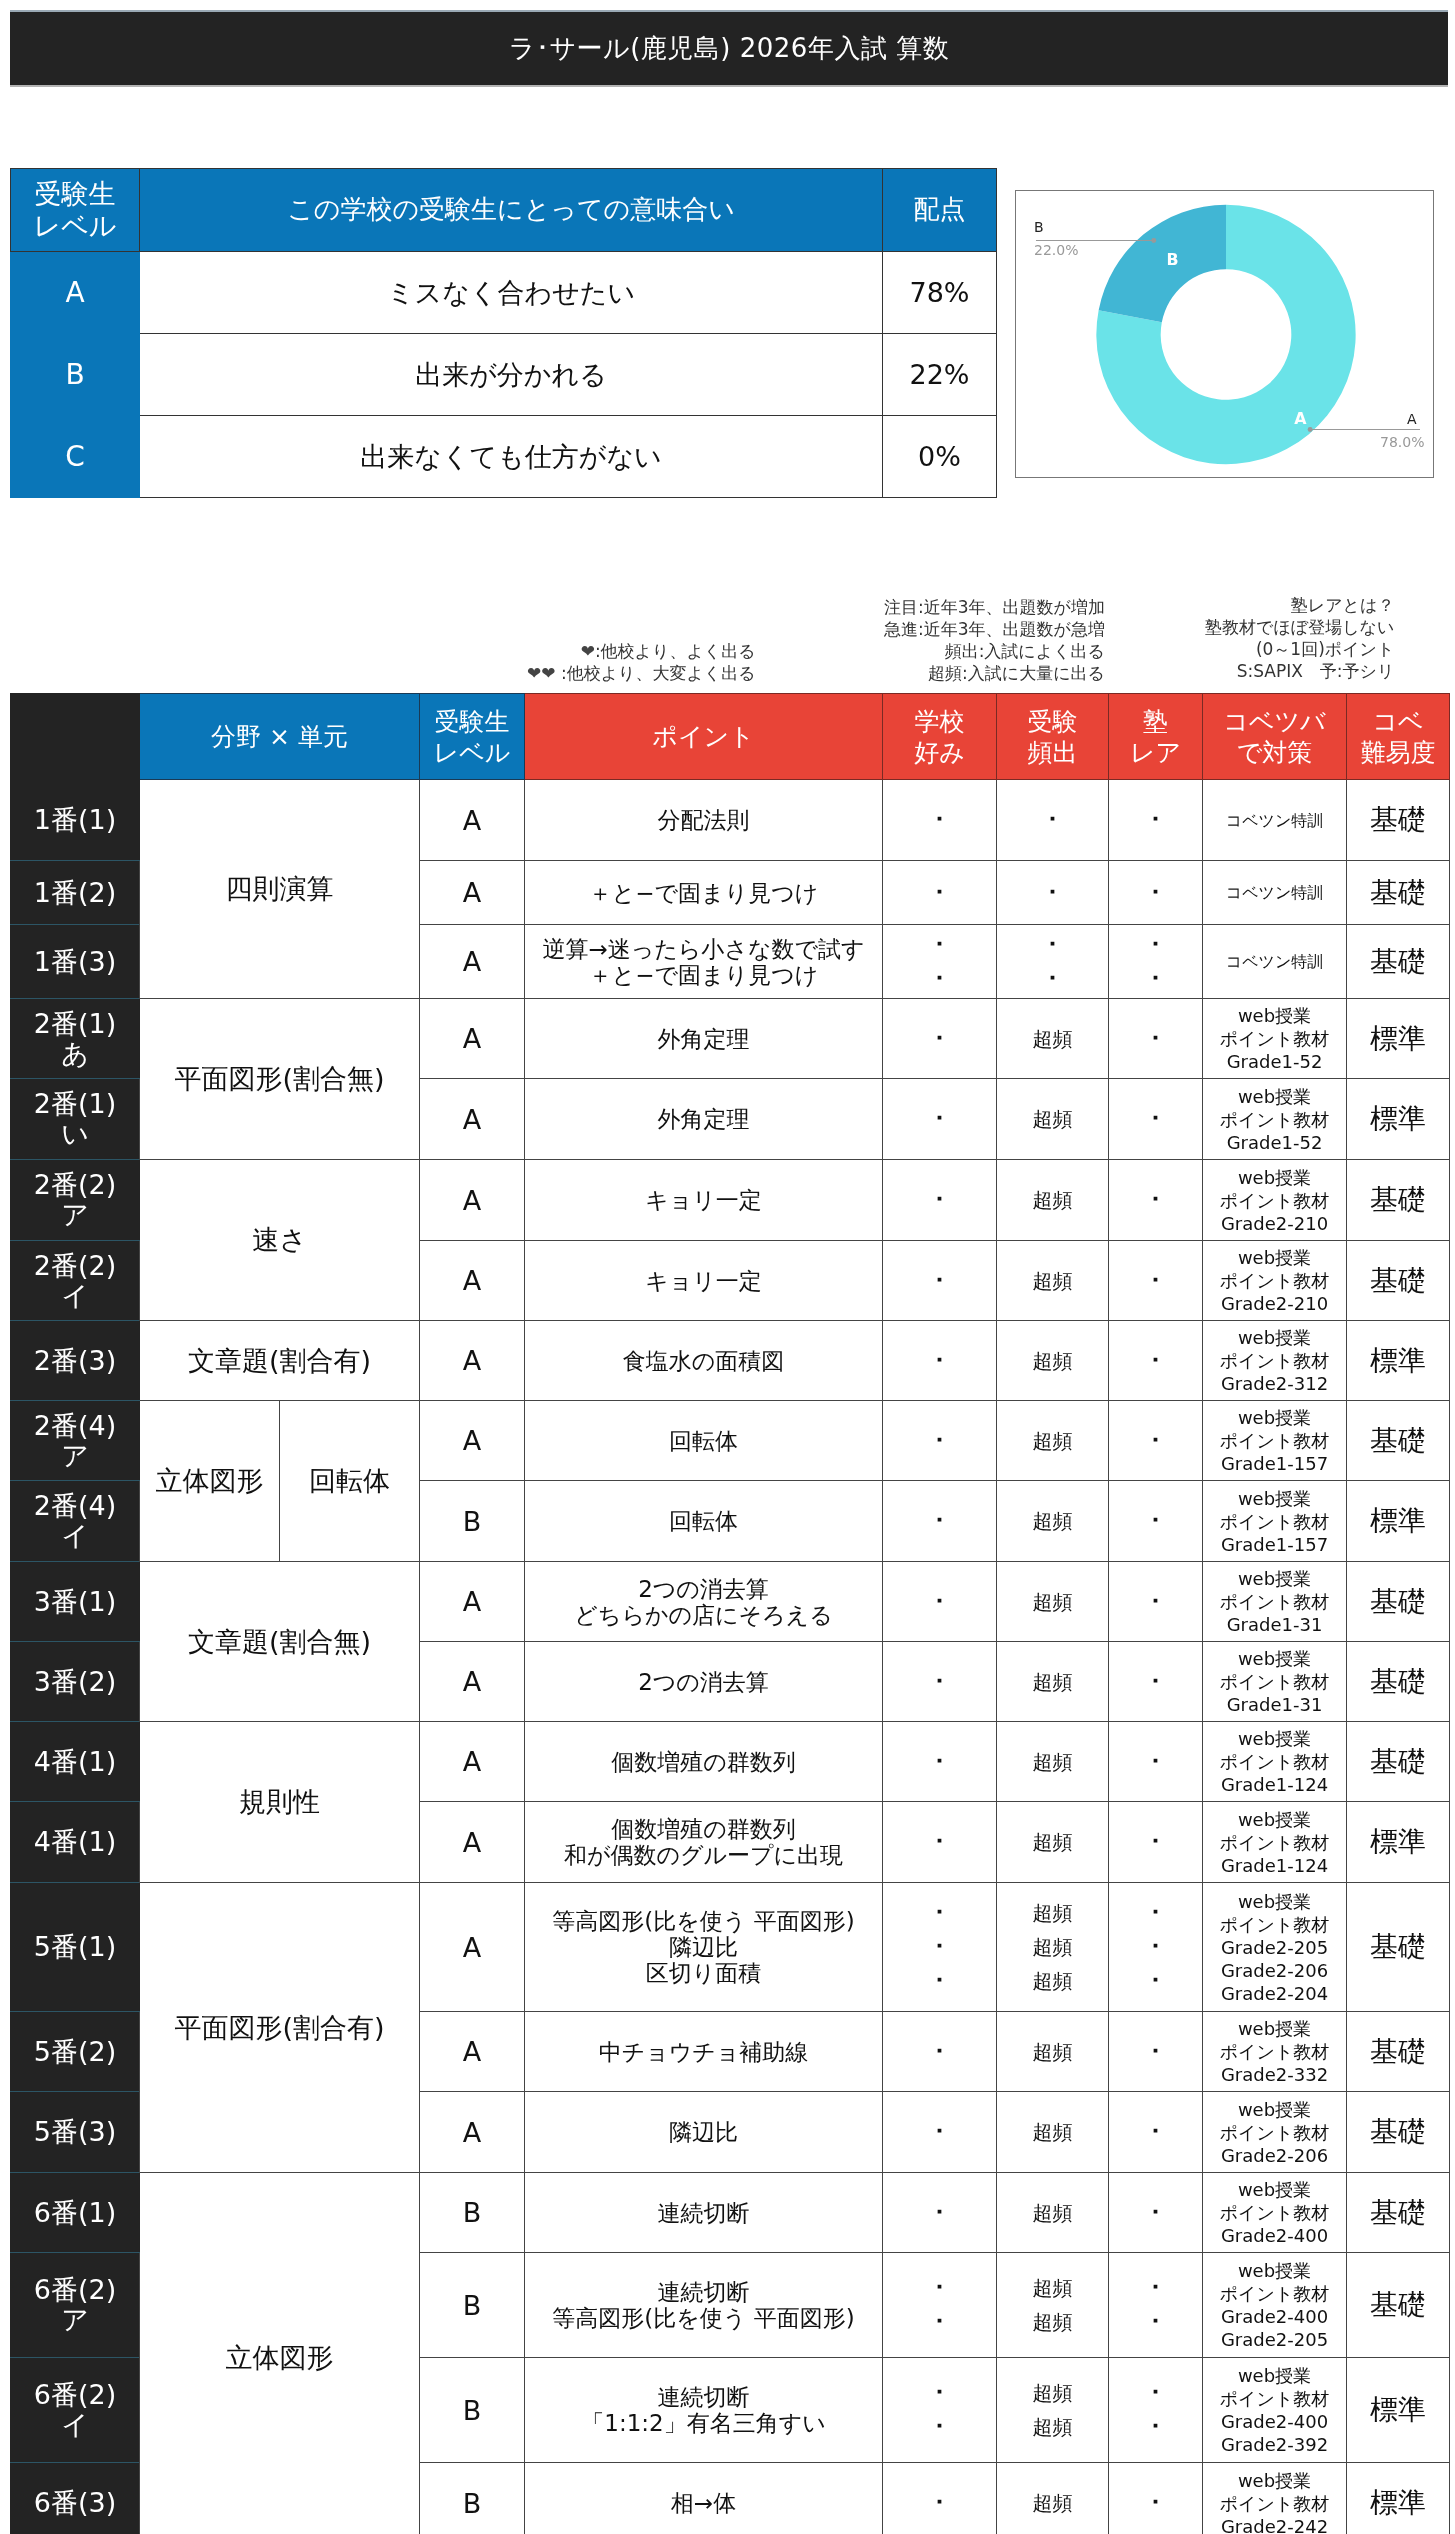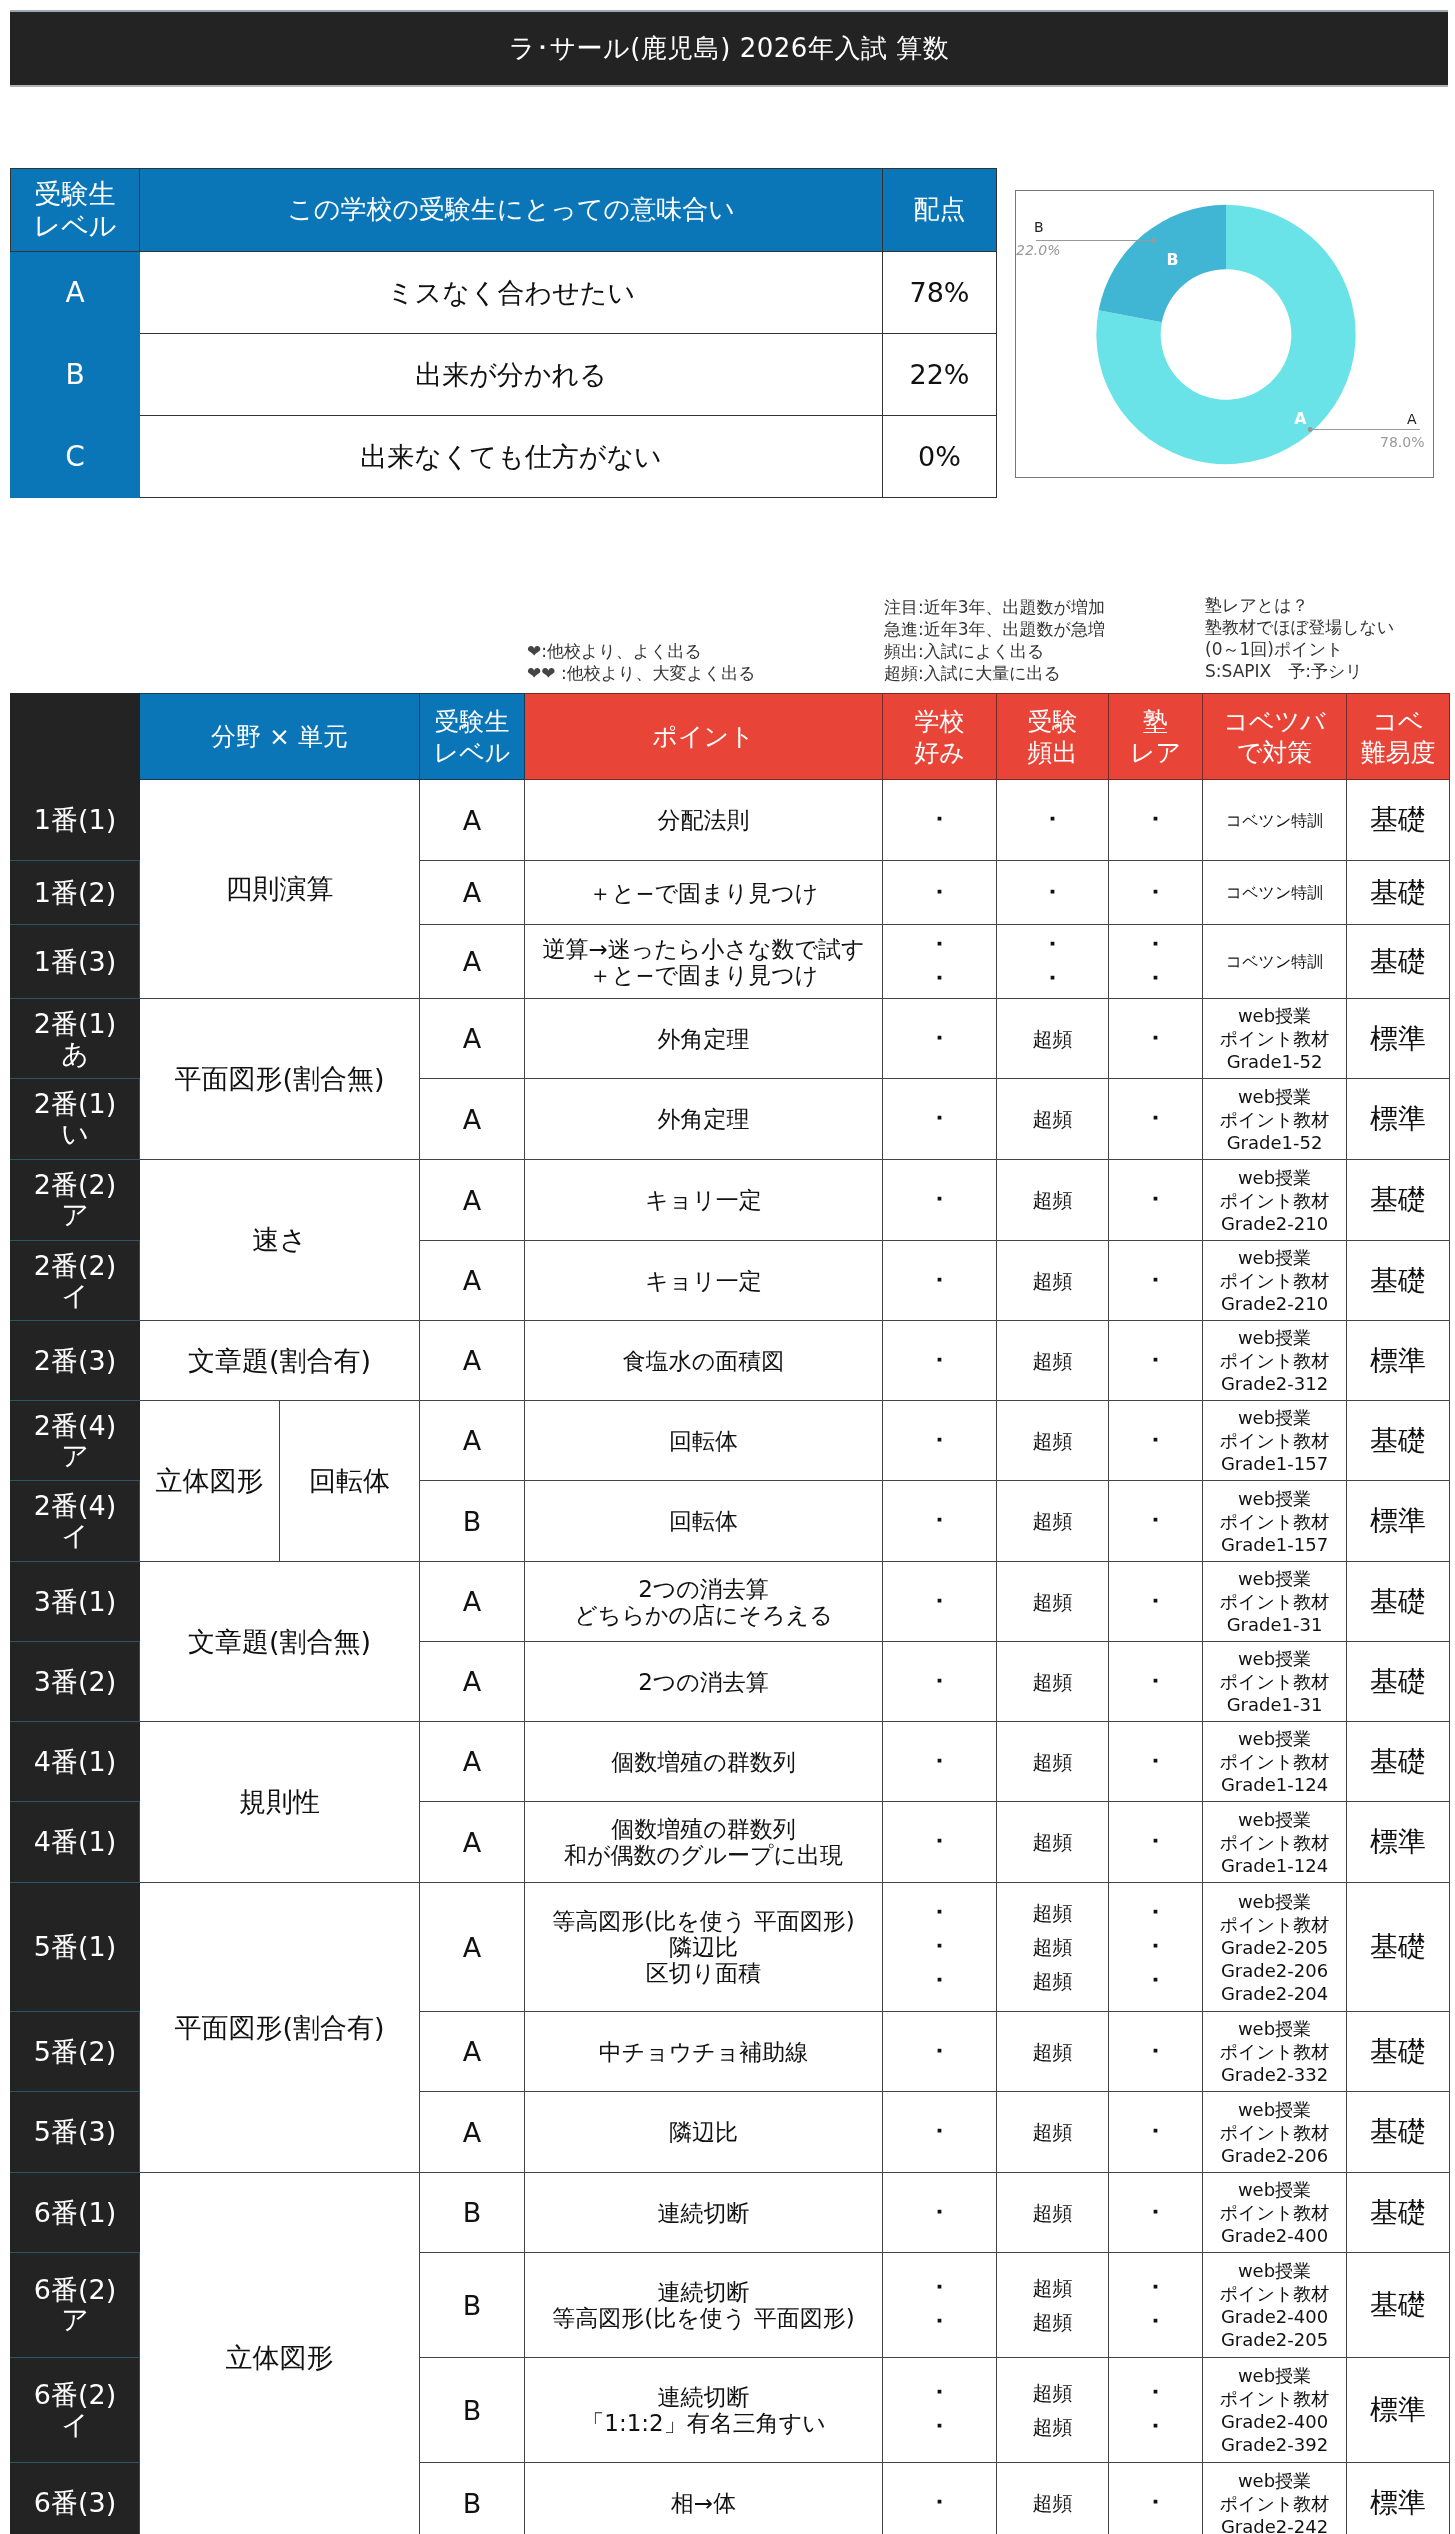--- a/index.html
+++ b/index.html
@@ -27,21 +27,21 @@
   .chart-box {
     position: absolute; left: 1015px; top: 190px; width: 419px; height: 288px;
     border: 1.5px solid #777; background: #fff;
   }
   .chart-box svg { position: absolute; left: 0; top: 0; }
   .chart-label { position: absolute; font-size: 14px; color: #222; }
   .chart-pct { position: absolute; font-size: 14px; color: #999; }
 
   
   .note { position: absolute; font-size: 17px; color: #333; line-height: 22px; }
-  .note div { white-space: nowrap; }
+  .note div { white-space: nowrap; text-align: right; }
   .heart { color: #444; }
 
   
   .main-table {
     position: absolute; left: 10px; top: 693px; width: 1438px; border-collapse: collapse; table-layout: fixed;
   }
   .main-table th, .main-table td { text-align: center; vertical-align: middle; border: 1.5px solid #444; }
   .main-table th { color: #fff; font-weight: normal; font-size: 25px; line-height: 31px; height: 86px; }
   .main-table th.blank { background: #232323; border-color: #232323; }
   .main-table th.blue { background: #0a76b8; border-color: #1a3a55; }
@@ -106,21 +106,21 @@
         <path d="M83.32037015454179,120.45304778927012 A131,131 0 0 1 211.99999999999997,14 L212,79 A66,66 0 0 0 147.16904145190654,132.6328332373422 Z" fill="#41b6d4"></path>
       </g>
     <line x1="20" y1="50" x2="139" y2="50" stroke="#999" stroke-width="1.2"></line>
     <circle cx="139" cy="50" r="2.5" fill="#999"></circle>
     <line x1="297" y1="241" x2="408" y2="241" stroke="#999" stroke-width="1.2"></line>
     <circle cx="297" cy="241" r="2.5" fill="#999"></circle>
     <text id="slice-label-b" x="152" y="75" fill="#ffffff" font-size="16" font-weight="bold" font-family="DejaVu Sans, sans-serif">B</text>
     <text id="slice-label-a" x="281" y="235" fill="#ffffff" font-size="16" font-weight="bold" font-family="DejaVu Sans, sans-serif">A</text>
   </svg>
   <span class="chart-label" style="left:18px; top:28px;">B</span>
-  <span class="chart-pct" style="left:0; top:51px;font-style:italic;">22.0%</span>
+  <span class="chart-pct" style="left:18px; top:51px;">22.0%</span>
   <span class="chart-label" style="left:391px; top:220px;">A</span>
   <span class="chart-pct" style="left:364px; top:243px;">78.0%</span>
 </div>
 
 <div class="note" style="left:527px; top:640px;">
   <div><span class="heart">❤</span><span>:他校より、よく出る</span></div>
   <div><span class="heart">❤❤</span><span> :他校より、大変よく出る</span></div>
 </div>
 <div class="note" style="left:884px; top:596px;">
   <div>注目:近年3年、出題数が増加</div>

